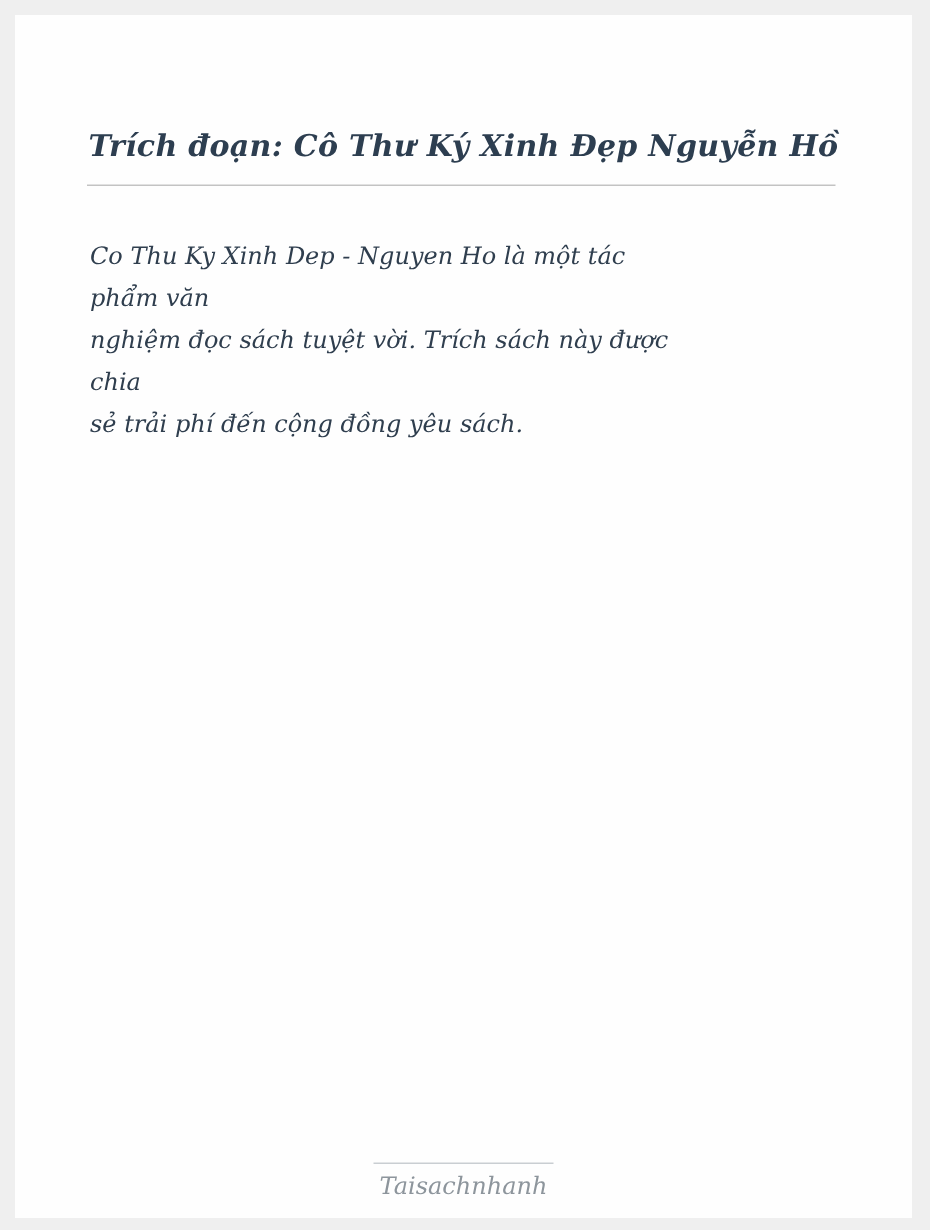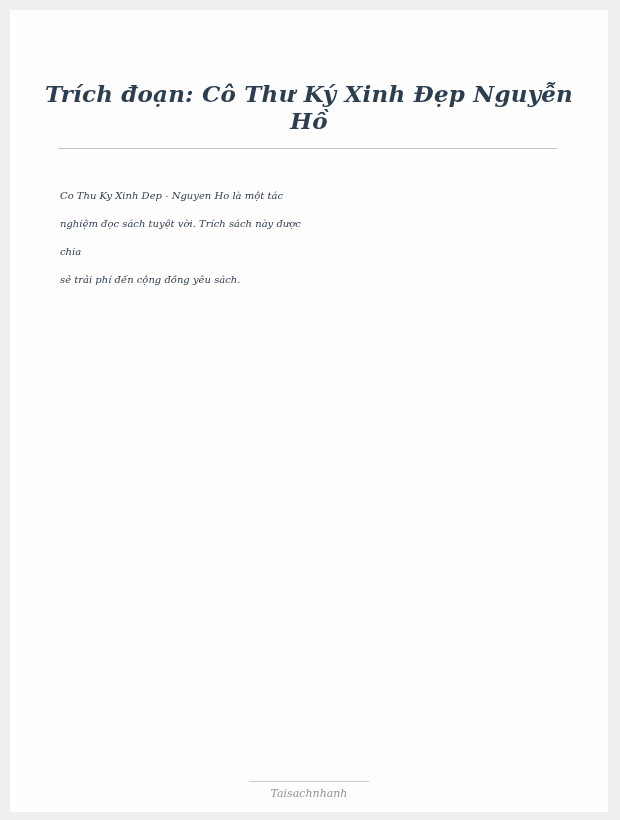--- a/index.html
+++ b/index.html
@@ -16,38 +16,38 @@
   }
   .sheet {
     position: absolute;
     left: 10px;
     top: 10px;
     width: 598px;
     height: 802px;
     background: var(--page, #fefefe);
   }
   .title {
-    margin: 7px;
+    margin: 12px;
     padding: 63px 20px 0 20px;
     text-align: center;
-    font-size: 23px;
+    font-size: 20px;
     font-style: italic;
     font-weight: 700;
     letter-spacing: 0.2px;
     color: var(--title, #2d3e50);
   }
   .title-divider {
     border: none;
     border-top: 1px solid var(--divider, #c3c3c3);
     margin: 14px 51px 0 48px;
   }
   .body-block {
     margin: 33px 50px 0 50px;
     font-style: italic;
-    font-size: 10px;
+    font-size: 16px;
     line-height: 28px;
     color: var(--body, #2f3e4e);
   }
   .body-block p {
     margin: 0;
   }
   .footer {
     position: absolute;
     left: 0;
     right: 0;
@@ -55,32 +55,33 @@
     text-align: center;
   }
   .footer-divider {
     border: none;
     border-top: 1px solid var(--footer-line, #c9ced2);
     width: 120px;
     margin: 0 auto 5px auto;
   }
   .brand {
     font-style: italic;
-    font-size: 11px;
+    font-size: 16px;
     color: var(--footer-text, #8d959c);
   }
 </style>
 </head>
 <body>
 
 <div class="sheet">
   <h1 class="title">Trích đoạn: Cô Thư Ký Xinh Đẹp Nguyễn Hồ</h1>
   <hr class="title-divider">
   <div class="body-block">
     <p>Co Thu Ky Xinh Dep - Nguyen Ho là một tác</p>
+    <p>phẩm văn</p>
     <p>nghiệm đọc sách tuyệt vời. Trích sách này được</p>
     <p>chia</p>
     <p>sẻ trải phí đến cộng đồng yêu sách.</p>
   </div>
   <div class="footer">
     <hr class="footer-divider">
     <div class="brand">Taisachnhanh</div>
   </div>
 </div>
 

